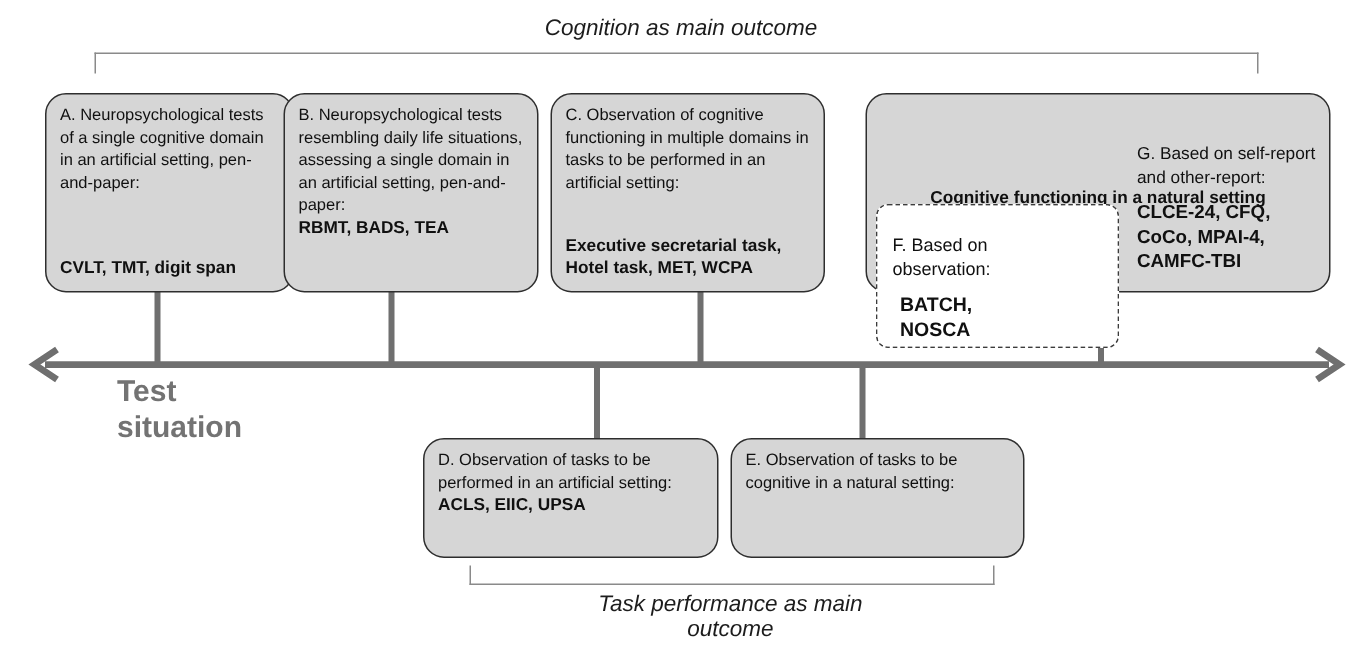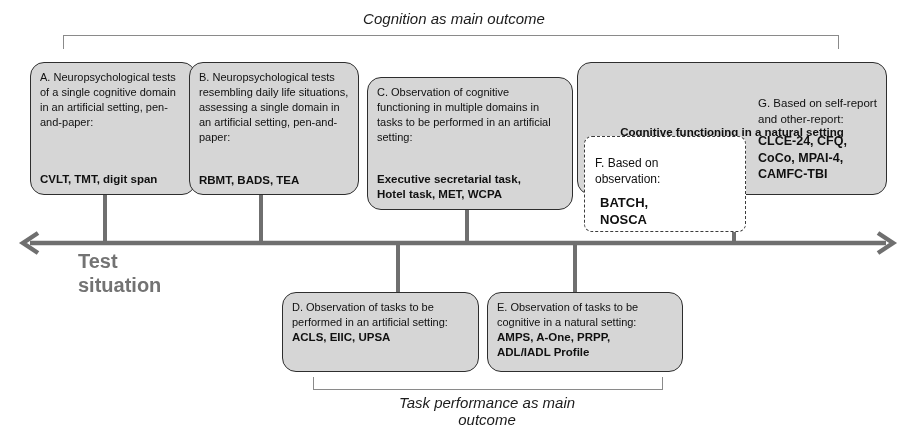--- a/index.html
+++ b/index.html
@@ -53,26 +53,26 @@
   <div class="vline" style="left:732px;top:193px;height:50px;"></div>
 
   <div class="vline" style="left:396px;top:243px;height:50px;"></div>
   <div class="vline" style="left:573px;top:243px;height:50px;"></div>
 
   <div class="box" style="left:30px;top:62px;width:166px;height:133px;">
     <div class="desc">A. Neuropsychological tests of a single cognitive domain in an artificial setting, pen-and-paper:</div>
     <div class="tests push">CVLT, TMT, digit span</div>
   </div>
 
-  <div class="box" style="left:189px;top:62px;width:170px;height:133px;gap:28px;">
+  <div class="box" style="left:189px;top:62px;width:170px;height:133px;">
     <div class="desc">B. Neuropsychological tests resembling daily life situations, assessing a single domain in an artificial setting, pen-and-paper:</div>
     <div class="tests">RBMT, BADS, TEA</div>
   </div>
 
-  <div class="box" style="left:367px;top:77px;width:206px;height:133px;justify-content:center;">
+  <div class="box" style="left:367px;top:62px;width:183px;height:133px;justify-content:center;">
     <div class="desc">C. Observation of cognitive functioning in multiple domains in tasks to be performed in an artificial setting:</div>
     <div class="tests push" style="max-width:172px;">Executive secretarial task, Hotel task, MET, WCPA</div>
   </div>
 
   <div class="box" id="fg-box" style="left:577px;top:62px;width:310px;height:133px;">
     <div id="fg-title">Cognitive functioning in a natural setting</div>
     <div id="f-box">
       <div class="desc" style="width:110px;">F. Based on observation:</div>
       <div class="tests">BATCH, NOSCA</div>
     </div>
@@ -90,20 +90,19 @@
 
   <div class="big-label" style="left:78px;top:249px;width:100px;">Test situation</div>
 
   <div class="box" style="left:282px;top:292px;width:197px;height:80px;">
     <div class="desc">D. Observation of tasks to be performed in an artificial setting:</div>
     <div class="tests">ACLS, EIIC, UPSA</div>
   </div>
 
   <div class="box" style="left:487px;top:292px;width:196px;height:80px;">
     <div class="desc">E. Observation of tasks to be cognitive in a natural setting:</div>
-    <div class="tests" style="max-width:140px;">AMPS, A-One, PRPP, ADL/IADL Profile</div>
   </div>
 
   <div class="bracket bottom" style="left:313px;top:377px;width:348px;height:12px;"></div>
 
   <div class="italic-label" style="left:387px;top:394px;width:200px;">Task performance as main outcome</div>
 
 </div>
 
 </body></html>

